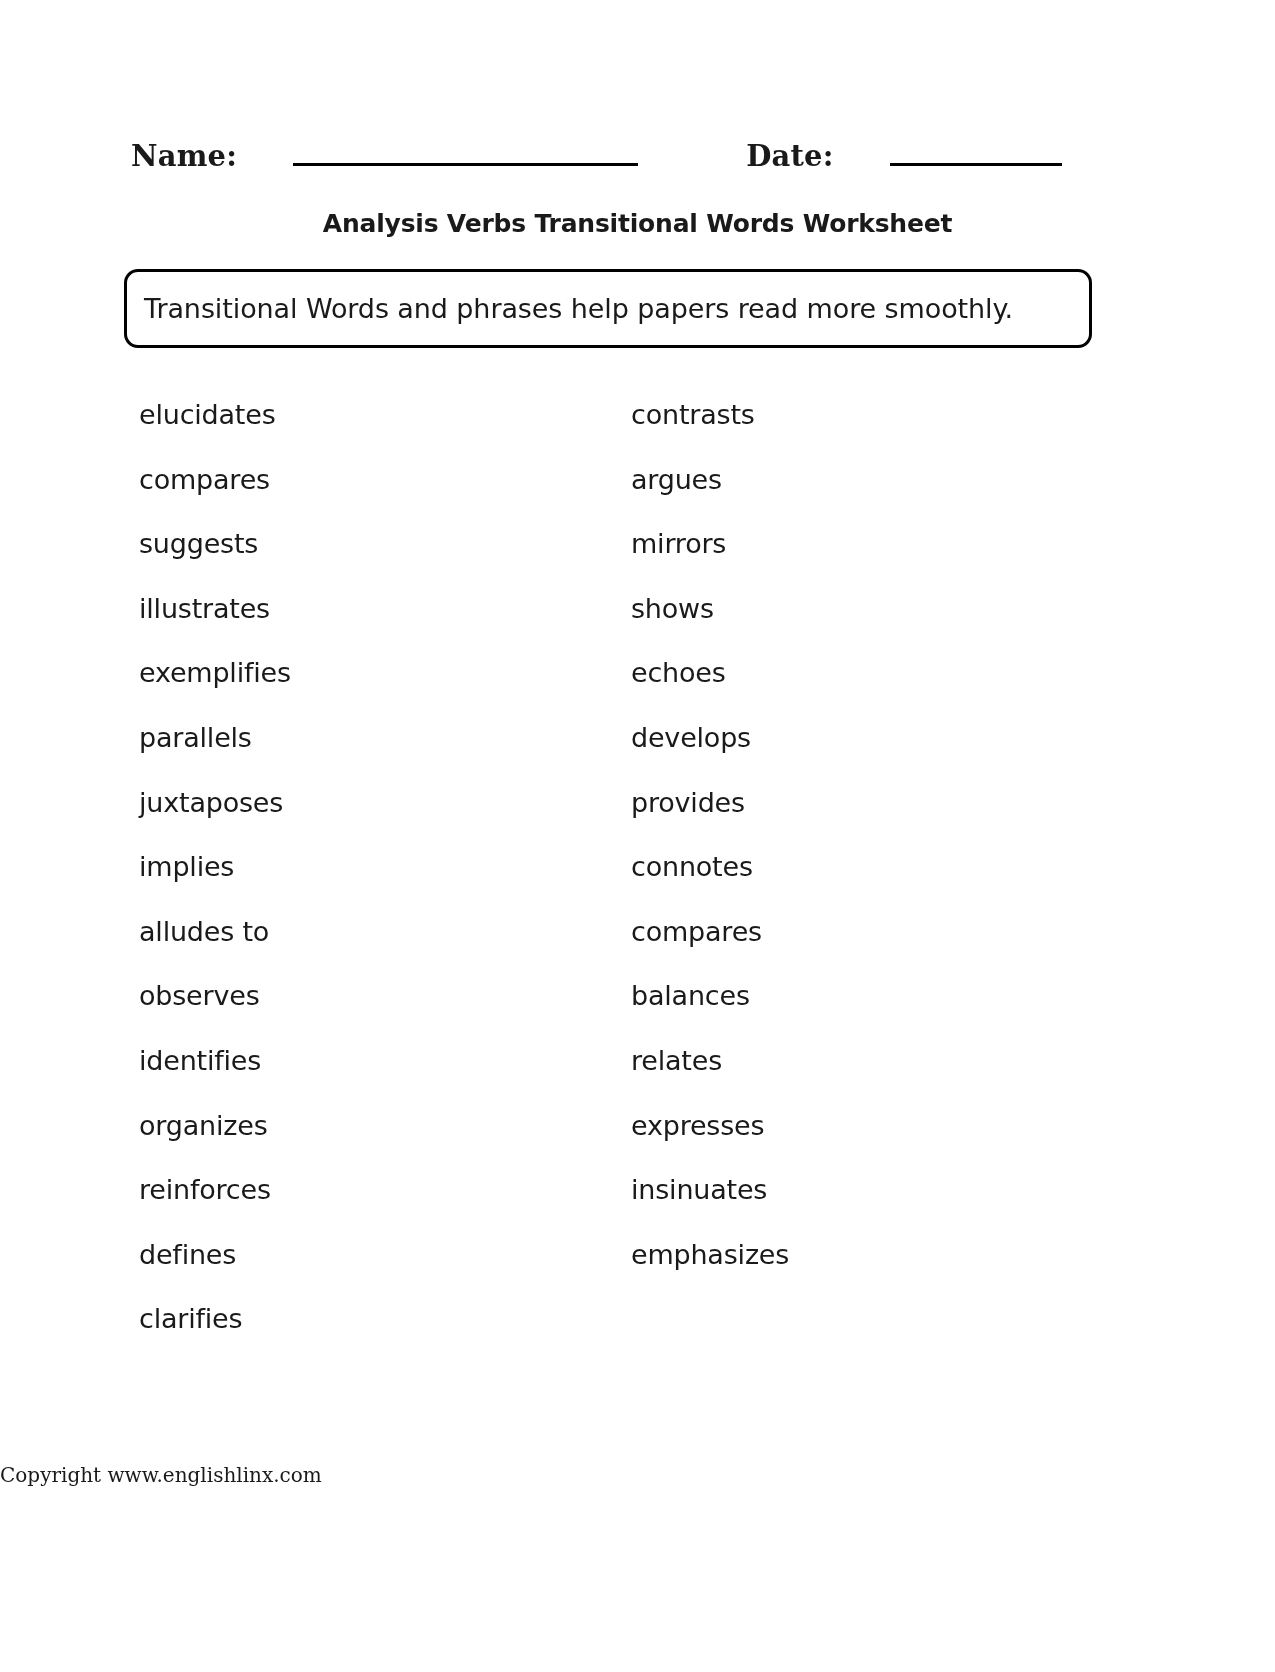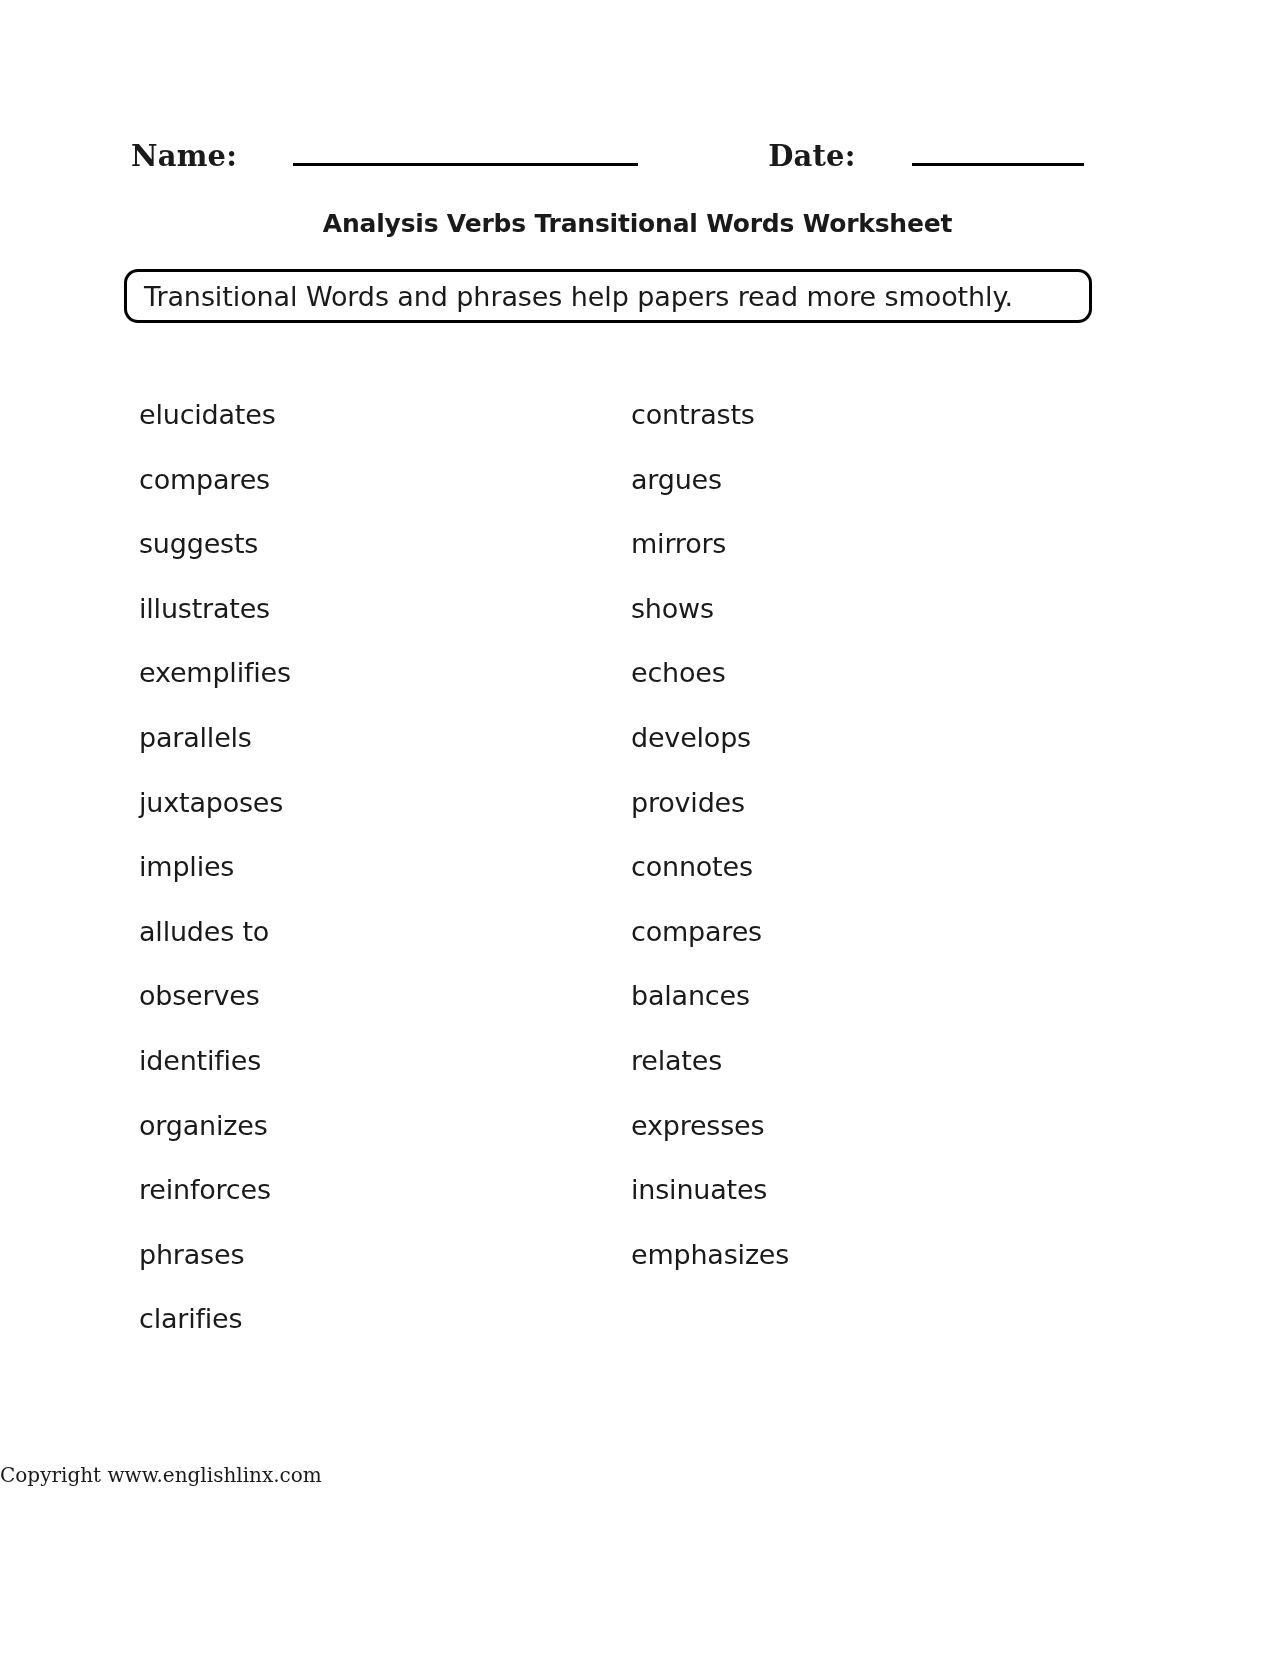--- a/index.html
+++ b/index.html
@@ -39,42 +39,42 @@
     letter-spacing: 0.2px;
     white-space: nowrap;
   }
   .blank-line {
     display: inline-block;
     border-bottom: 3px solid #000;
     height: 26px;
   }
   .name-blank { width: 345px; margin-left: 12px; }
   .date-blank { width: 172px; margin-left: 12px; }
-  .date-label { margin-left: 86px; }
+  .date-label { margin-left: 64px; }
 
   
   .worksheet-title {
     position: absolute;
     left: 0;
     top: 209px;
     width: 1275px;
     text-align: center;
     font-family: "DejaVu Sans", sans-serif;
     font-weight: bold;
     font-size: 25px;
     letter-spacing: -0.2px;
   }
 
   
   .instruction-box {
     position: absolute;
     left: 124px;
     top: 269px;
     width: 968px;
-    height: 54px;
+    height: 79px;
     border: 3px solid #000;
     border-radius: 14px;
     box-sizing: border-box;
     display: flex;
     align-items: center;
   }
   .instruction-text {
     font-size: 27px;
     padding-left: 17px;
     letter-spacing: -0.1px;
@@ -141,21 +141,21 @@
       <div class="word-item">illustrates</div>
       <div class="word-item">exemplifies</div>
       <div class="word-item">parallels</div>
       <div class="word-item">juxtaposes</div>
       <div class="word-item">implies</div>
       <div class="word-item">alludes to</div>
       <div class="word-item">observes</div>
       <div class="word-item">identifies</div>
       <div class="word-item">organizes</div>
       <div class="word-item">reinforces</div>
-      <div class="word-item">phrases</div>
+      <div class="word-item">defines</div>
       <div class="word-item">clarifies</div>
     </div>
     <div class="word-col col-right">
       <div class="word-item">contrasts</div>
       <div class="word-item">argues</div>
       <div class="word-item">mirrors</div>
       <div class="word-item">shows</div>
       <div class="word-item">echoes</div>
       <div class="word-item">develops</div>
       <div class="word-item">provides</div>

